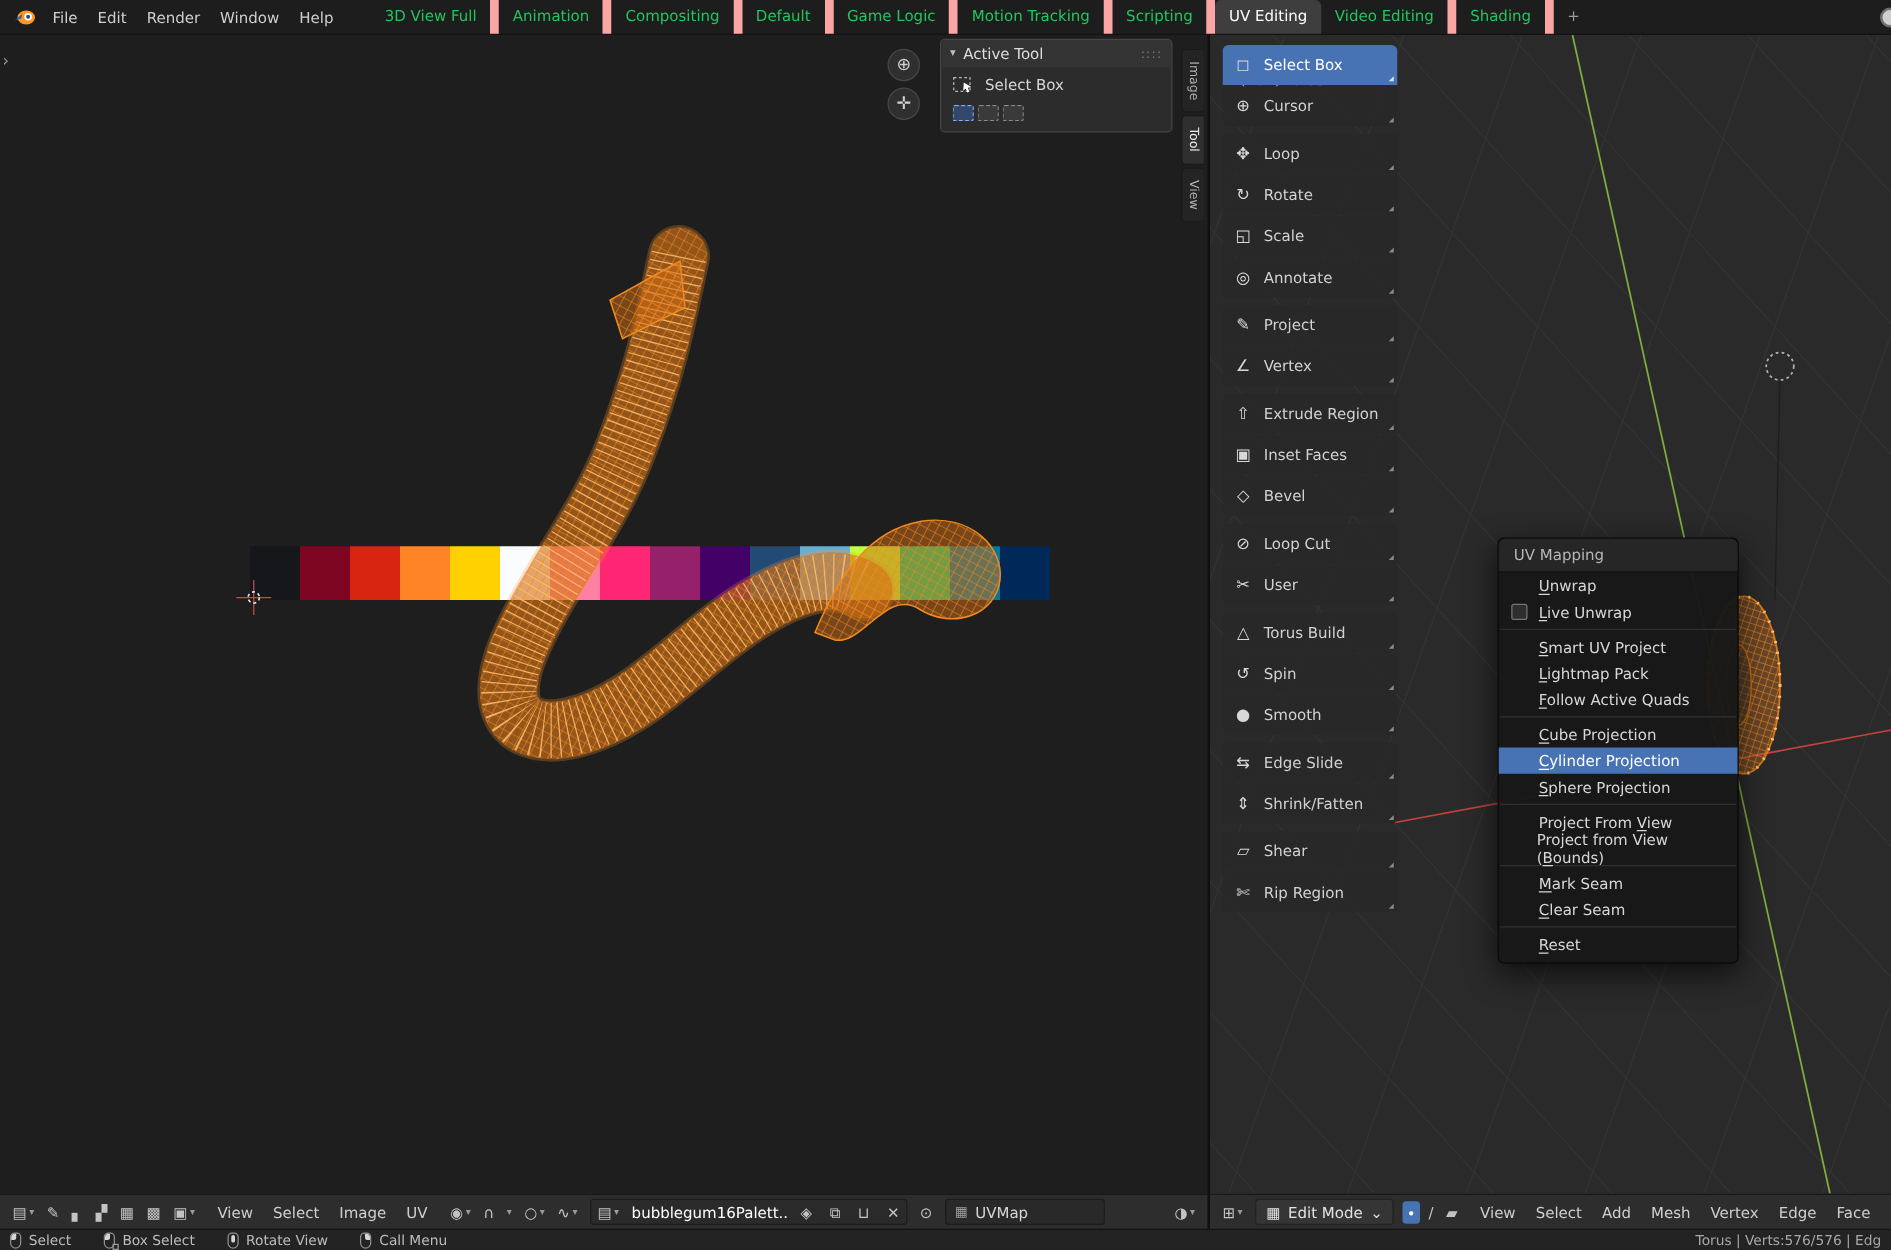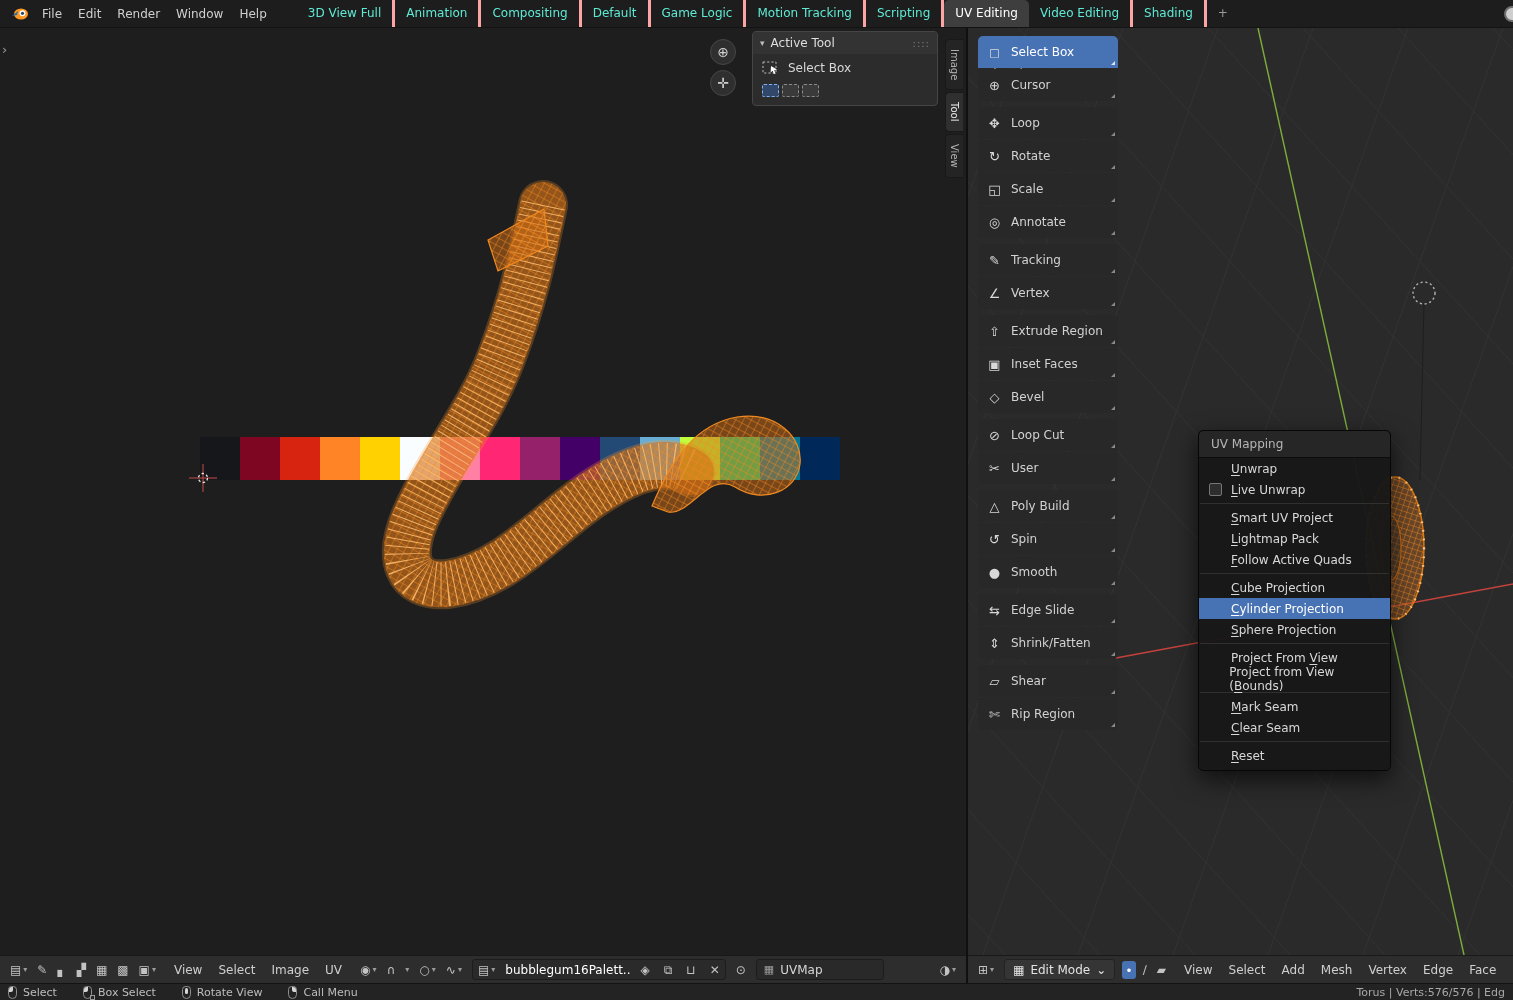--- a/index.html
+++ b/index.html
@@ -6,21 +6,21 @@
   html,body{width:1513px;height:1000px;overflow:hidden;background:#111;
     font-family:"DejaVu Sans","Liberation Sans",sans-serif}
   #app{position:relative;width:1513px;height:1000px;background:#1d1d1d;color:#d4d4d4;font-size:12px}
 
   
   .topbar{position:absolute;top:0;left:0;right:0;height:28px;background:#1d1d1d;
     display:flex;align-items:center;border-bottom:1px solid #131313;padding:0 6px;overflow:hidden}
   .logo{width:20px;height:20px;margin:0 4px;display:flex;align-items:center;justify-content:center}
   .menu-item{padding:0 9px;line-height:27px;color:#cfcfcf;cursor:default;white-space:nowrap}
   #workspace-tabs{display:flex;margin-left:22px;height:28px;align-items:stretch}
-  .ws-tab{padding:0 11px;line-height:27px;color:#5eead4;white-space:nowrap;border-right:3px solid #fca5a5}
+  .ws-tab{padding:0 11px;line-height:27px;color:#22c55e;white-space:nowrap;border-right:7px solid #fca5a5}
   .ws-tab.active{background:#3e3e3e;color:#fff;border-radius:5px 5px 0 0;border-right:none}
   .ws-tab.add{color:#9a9a9a;border-right:none}
   .topbar-end{position:absolute;right:-7px;top:6px;width:16px;height:16px;border-radius:50%;
     background:#cfcfcf;border:2px solid #6f6f6f}
 
   
   #editors{position:absolute;top:28px;left:0;right:0;bottom:17px}
   #uv-editor{position:absolute;left:0;top:0;bottom:0;width:968px;background:#1e1e1e;
     overflow:hidden;border-right:2px solid #101010}
   #viewport{position:absolute;left:968px;right:0;top:0;bottom:0;background:#2a2a2a;overflow:hidden}
@@ -397,21 +397,21 @@
               <span class="tool-label">Scale</span>
             </div>
             <div class="tool-btn">
               <span class="tool-icon">◎</span>
               <span class="tool-label">Annotate</span>
             </div>
           </div>
           <div class="tool-group">
             <div class="tool-btn">
               <span class="tool-icon">✎</span>
-              <span class="tool-label">Tracking</span>
+              <span class="tool-label">Project</span>
             </div>
             <div class="tool-btn">
               <span class="tool-icon">∠</span>
               <span class="tool-label">Vertex</span>
             </div>
           </div>
           <div class="tool-group">
             <div class="tool-btn">
               <span class="tool-icon">⇧</span>
               <span class="tool-label">Extrude Region</span>
@@ -431,21 +431,21 @@
               <span class="tool-label">Loop Cut</span>
             </div>
             <div class="tool-btn">
               <span class="tool-icon">✂</span>
               <span class="tool-label">User</span>
             </div>
           </div>
           <div class="tool-group">
             <div class="tool-btn">
               <span class="tool-icon">△</span>
-              <span class="tool-label">Poly Build</span>
+              <span class="tool-label">Torus Build</span>
             </div>
             <div class="tool-btn">
               <span class="tool-icon">↺</span>
               <span class="tool-label">Spin</span>
             </div>
             <div class="tool-btn">
               <span class="tool-icon">●</span>
               <span class="tool-label">Smooth</span>
             </div>
           </div>

